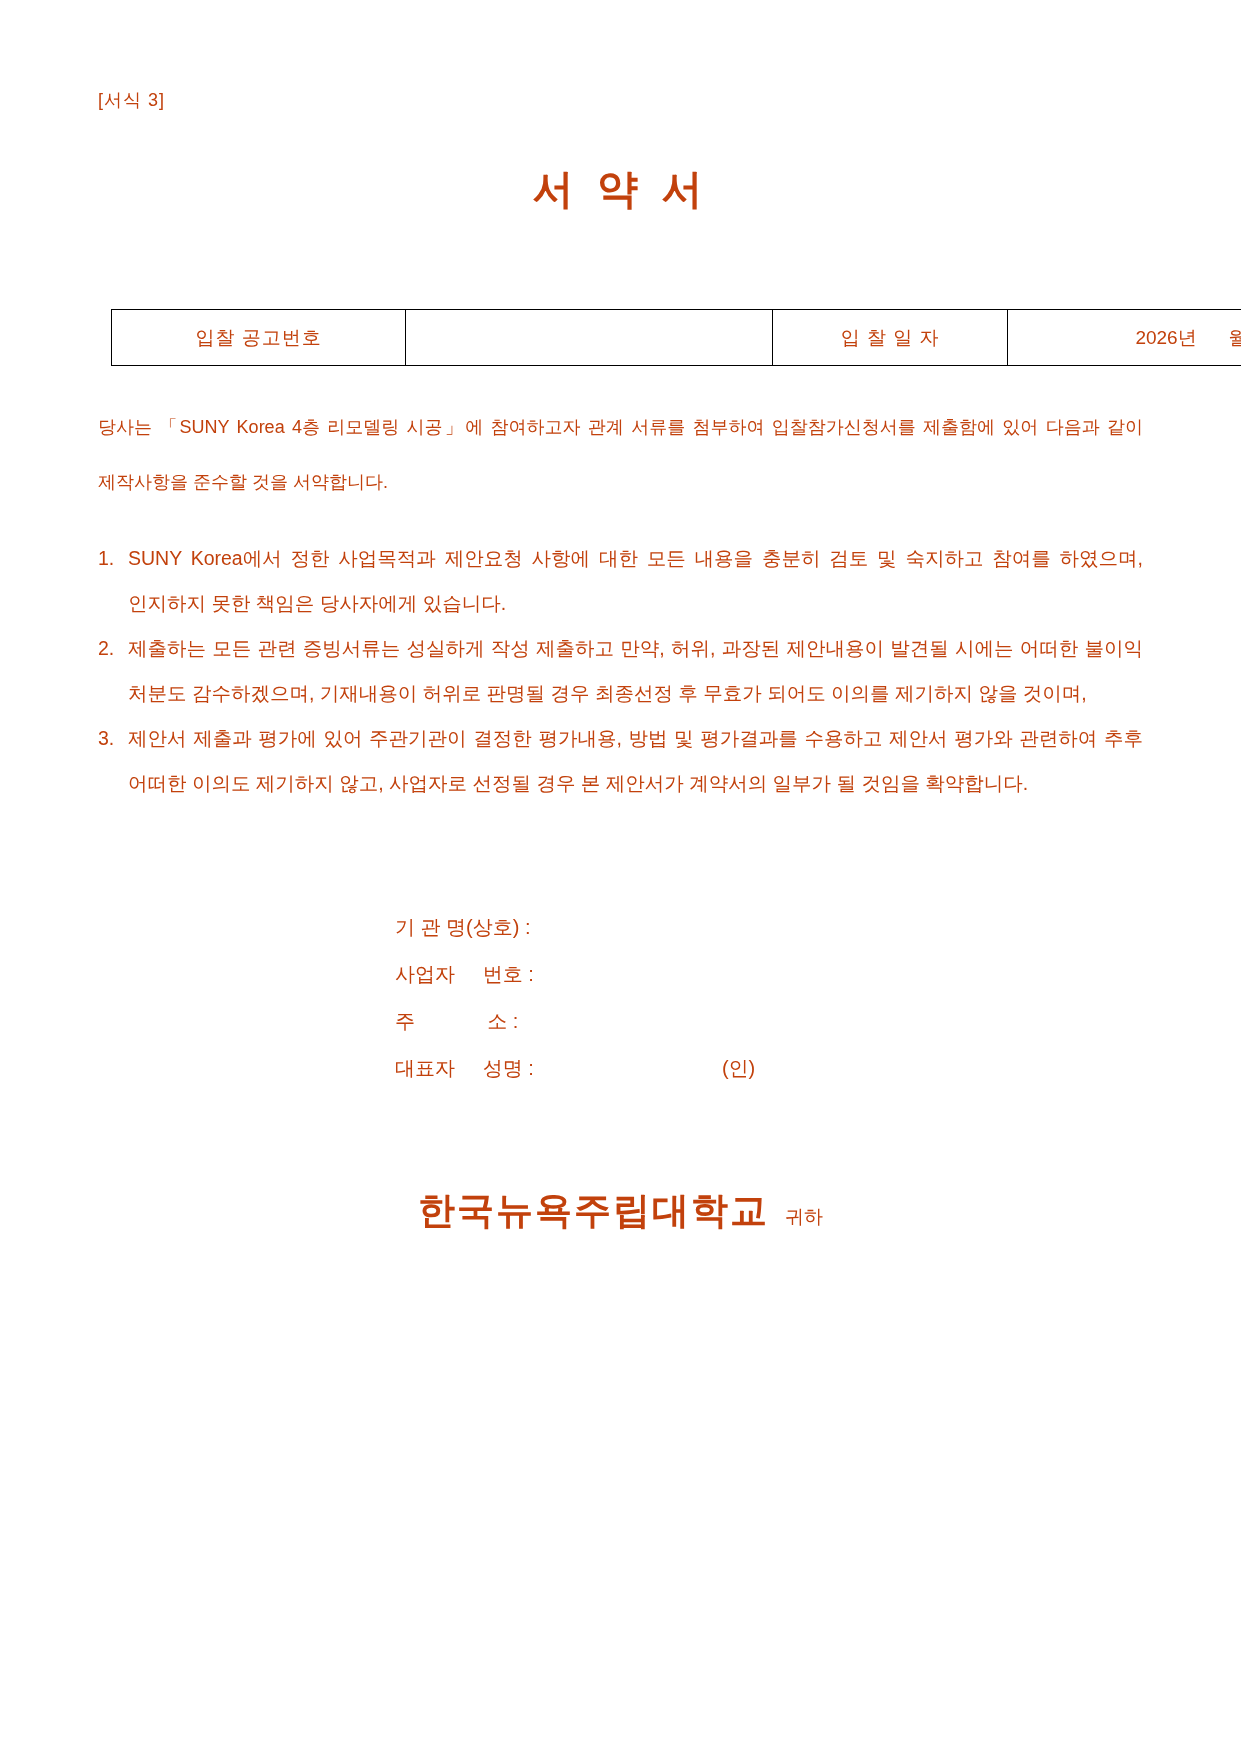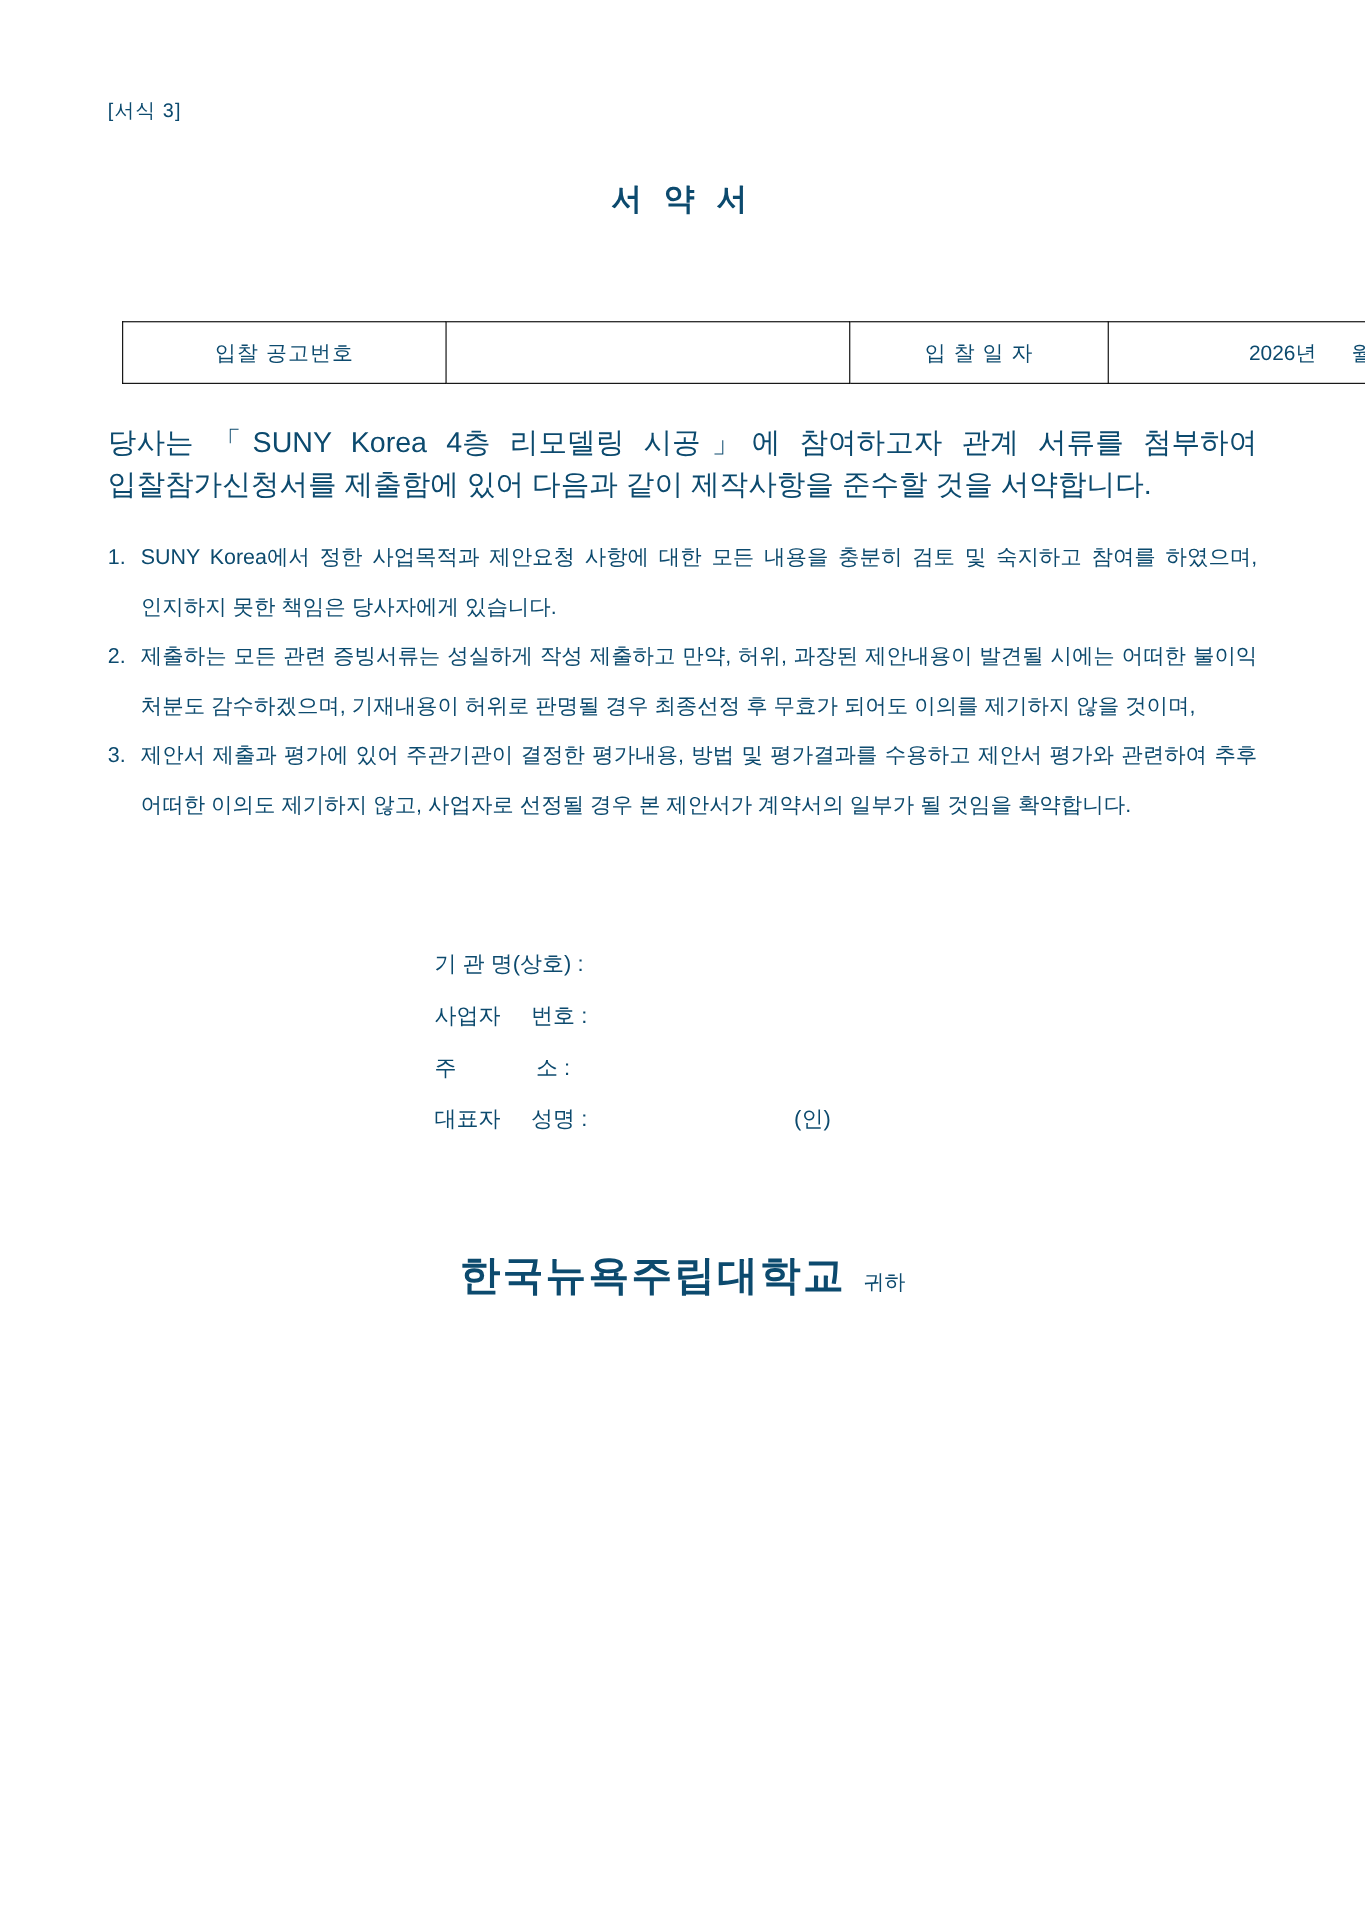--- a/index.html
+++ b/index.html
@@ -2,34 +2,34 @@
 <html><head>
 <meta charset="utf-8">
 <style>
   * { margin: 0; padding: 0; box-sizing: border-box; }
   html, body { background: #e9e9e9; }
   .page {
     width: 1241px;
     height: 1754px;
     margin: 0 auto;
     background: #ffffff;
-    color: #0c4a6e;
+    color: #c2410c;
     font-family: "Liberation Sans", "DejaVu Sans", sans-serif;
     padding: 88px 98px 0 98px;
     position: relative;
     overflow: hidden;
   }
   .form-label {
     font-size: 18px;
     letter-spacing: 1px;
   }
   .doc-title {
     margin-top: 50px;
     text-align: center;
-    font-size: 28px;
+    font-size: 41px;
     font-weight: 700;
     letter-spacing: 6px;
   }
   table.info-table {
     margin-top: 92px;
     margin-left: 13px;
     width: 1188px;
     border-collapse: collapse;
     table-layout: fixed;
   }
@@ -38,22 +38,22 @@
     height: 56px;
     font-size: 19px;
     vertical-align: middle;
     white-space: pre;
   }
   td.c-label { text-align: center; letter-spacing: 1px; }
   td.c-value-left { text-align: left; padding-left: 22px; }
   td.c-value-center { text-align: right; }
   .intro {
     margin-top: 34px;
-    font-size: 26px;
-    line-height: 38px;
+    font-size: 18px;
+    line-height: 55px;
     text-align: justify;
     word-break: keep-all;
   }
   .pledge-list { margin-top: 26px; }
   .pledge-item {
     display: flex;
     font-size: 19.5px;
     line-height: 45px;
   }
   .pledge-item .num {

